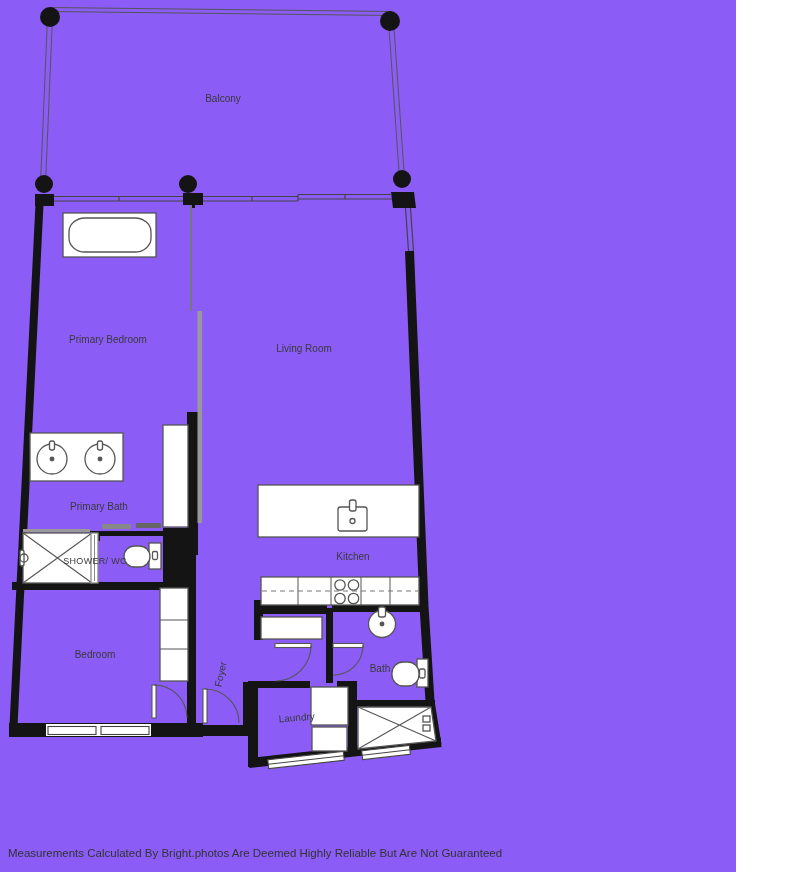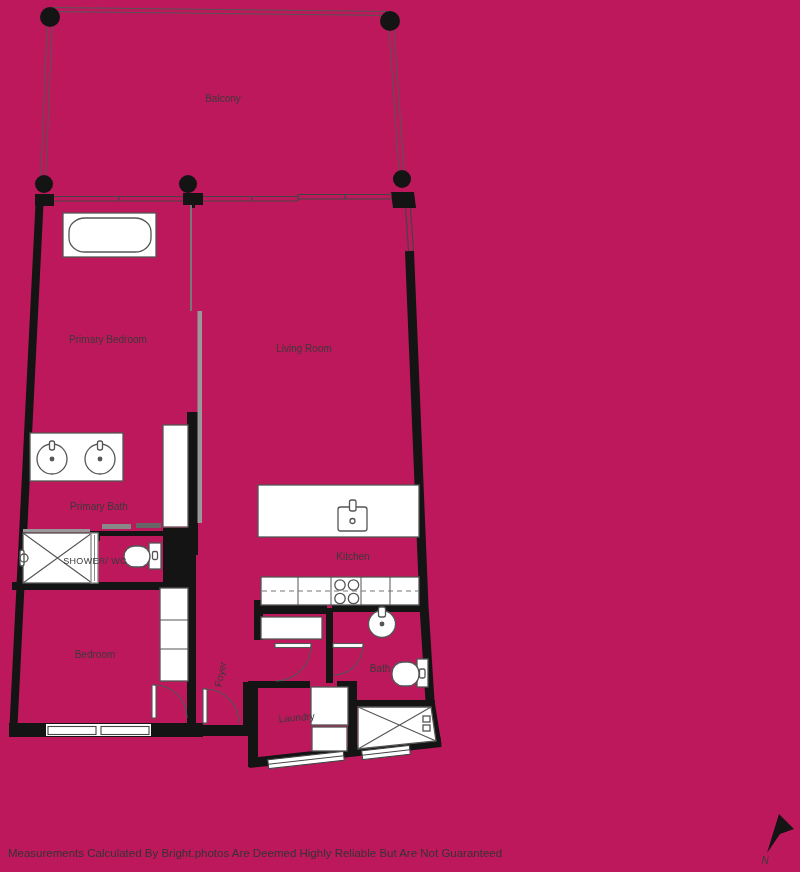--- a/index.html
+++ b/index.html
@@ -5,23 +5,23 @@
   html, body {
     margin: 0;
     padding: 0;
     background: #ffffff;
     width: 800px;
     height: 872px;
     font-family: "Liberation Sans", sans-serif;
   }
   #stage {
     position: relative;
-    width: 800px;
+    width: 736px;
     height: 872px;
-    background: #be185d;
+    background: #8b5cf6;
     overflow: hidden;
   }
   svg text {
     font-family: "Liberation Sans", sans-serif;
   }
   .room-label { font-size: 10px; }
   .small-label { font-size: 9px; letter-spacing: 0.3px; }
   .footer-label { font-size: 11.5px; }
   .north-label { font-size: 10px; font-style: italic; }
 </style>

